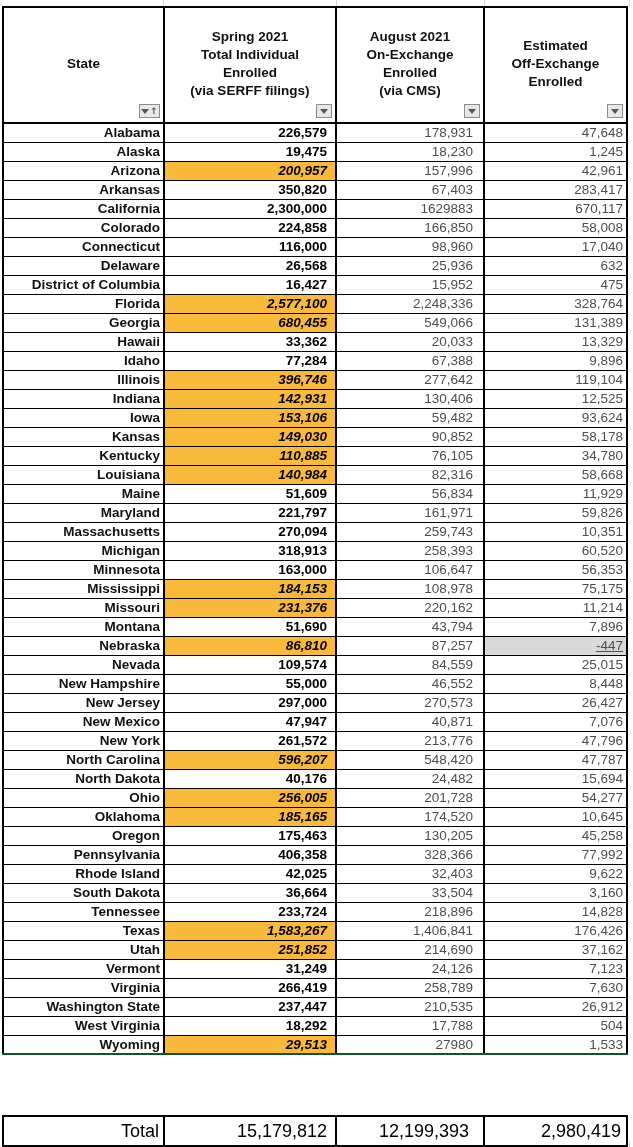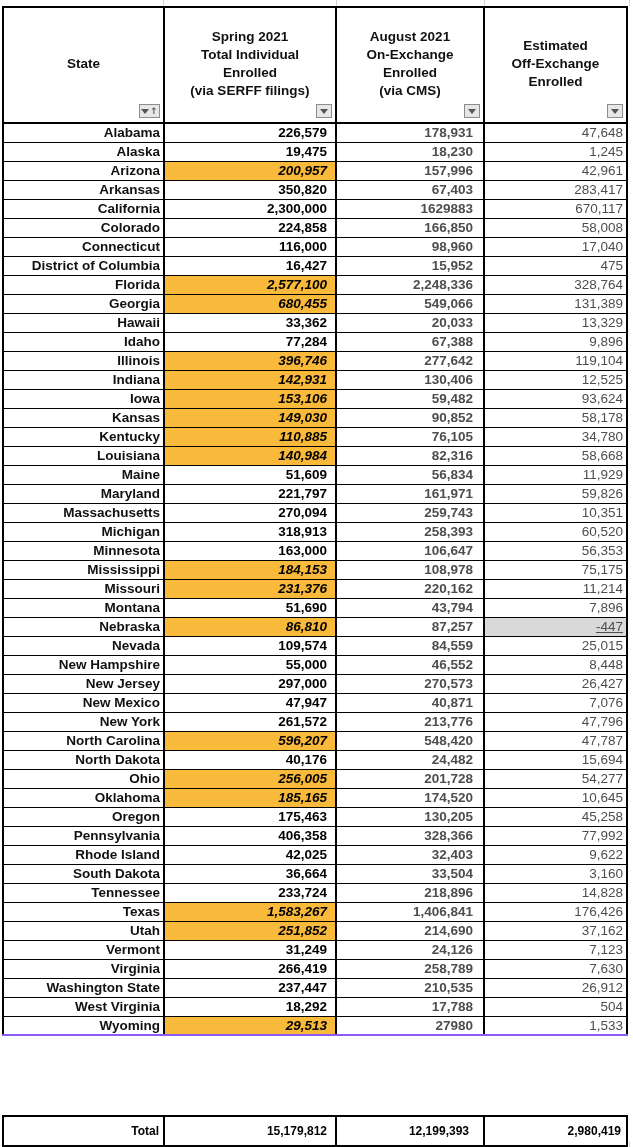--- a/index.html
+++ b/index.html
@@ -22,31 +22,31 @@
     border:2px solid #000;
     vertical-align:middle; text-align:center;
     font-size:13.5px; line-height:18px; font-weight:bold; color:#111;
     white-space:pre-line; position:relative; height:82px; padding:2px 4px 4px;
   }
   td {
     border:1px solid #000; border-left:2px solid #000; border-right:2px solid #000;
     height:19px; font-size:13.5px; text-align:right; vertical-align:middle;
     overflow:hidden; white-space:nowrap;
   }
-  tbody tr:last-child td { border-bottom:2px solid #8b5cf6; }
+  tbody tr:last-child td { border-bottom:2px solid #14532d; }
 
   td.col-state { font-weight:bold; color:#111; padding-right:3px; }
   td.col-spring { font-weight:bold; color:#000; padding-right:8px; }
-  td.col-aug { font-weight:bold; color:var(--sec,#4d4d4d); padding-right:10px; }
+  td.col-aug { font-weight:normal; color:var(--sec,#4d4d4d); padding-right:10px; }
   td.col-off { font-weight:normal; color:var(--sec,#4d4d4d); padding-right:3px; }
   td.hl { background:var(--hl,#f9b93b); font-style:italic; }
   td.gray { background:var(--gray,#d9d9d9);text-decoration:underline; }
 
   #total-table td {
-    border:2px solid #000; height:30px; font-weight:bold; color:#000; font-size:12px;
+    border:2px solid #000; height:30px; font-weight:normal; color:#000; font-size:18px;
   }
   #total-table td.col-state { padding-right:4px; }
   #total-table td.col-spring { padding-right:8px; }
   #total-table td.col-aug { padding-right:14px; }
   #total-table td.col-off { padding-right:5px;border-radius:6px; }
 
   .filter-btn {
     position:absolute; right:3px; bottom:4px;
     width:16px; height:14px; background:#e7e7e7; border:1px solid #8c8c8c;
     display:flex; align-items:center; justify-content:center; gap:1px; cursor:pointer;
@@ -152,20 +152,26 @@
           <td class="col-aug">166,850</td>
           <td class="col-off">58,008</td>
         </tr>
         <tr>
           <td class="col-state">Connecticut</td>
           <td class="col-spring">116,000</td>
           <td class="col-aug">98,960</td>
           <td class="col-off">17,040</td>
         </tr>
         <tr>
+          <td class="col-state">Delaware</td>
+          <td class="col-spring">26,568</td>
+          <td class="col-aug">25,936</td>
+          <td class="col-off">632</td>
+        </tr>
+        <tr>
           <td class="col-state">District of Columbia</td>
           <td class="col-spring">16,427</td>
           <td class="col-aug">15,952</td>
           <td class="col-off">475</td>
         </tr>
         <tr>
           <td class="col-state">Florida</td>
           <td class="col-spring hl">2,577,100</td>
           <td class="col-aug">2,248,336</td>
           <td class="col-off">328,764</td>

